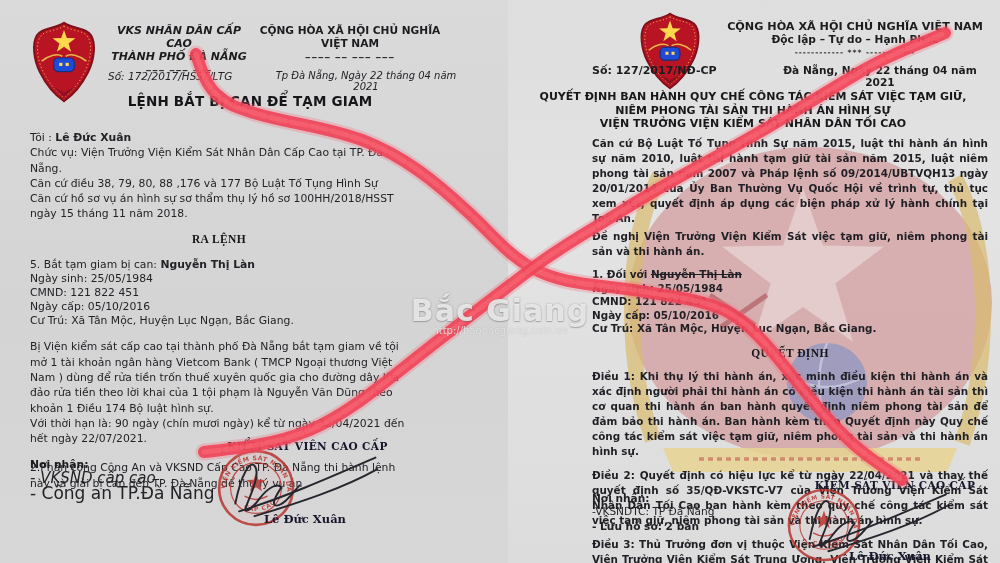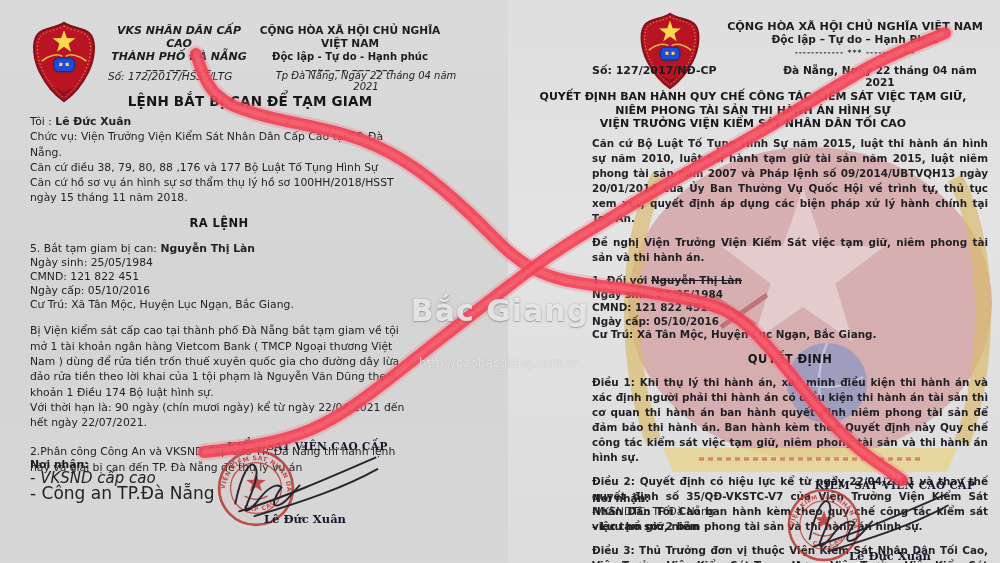--- a/index.html
+++ b/index.html
@@ -15,30 +15,30 @@
   p{margin:0;}
   .hdr-org{font-size:11px;font-weight:bold;font-style:italic;line-height:13px;color:#1c1c1f;}
   .hdr-motto1{font-size:10.6px;font-weight:bold;color:#1c1c1f;line-height:13px;}
   .hdr-motto2{font-size:10px;font-weight:bold;color:#1c1c1f;line-height:13px;}
   .dashes{font-size:8px;font-weight:bold;color:#2a2a2d;letter-spacing:1px;line-height:10px;}
   .doc-title{font-size:13.5px;font-weight:bold;color:#161619;letter-spacing:.2px;}
   .body-l{font-size:10.8px;line-height:15.3px;color:#232327;}
   .body-l .tight{line-height:14px;}
   .body-r{font-size:10.4px;line-height:15px;color:#1f1f24;font-weight:600;text-align:justify;}
   .body-r .tight{line-height:13.5px;text-align:left;}
-  .heading-mid{font-weight:bold;font-size:11.5px;letter-spacing:.4px;color:#161619;}
+  .heading-mid{font-weight:bold;font-size:11.5px;letter-spacing:.4px;color:#161619;font-family:Liberation Serif, serif;}
   .signer-title{font-family:"DejaVu Serif","Liberation Serif",serif;font-weight:bold;
                 font-size:10.5px;color:#15152b;letter-spacing:.4px;}
   .signer-name{font-family:"DejaVu Serif","Liberation Serif",serif;font-weight:bold;
                font-size:11.5px;color:#15152b;}
   .strike{text-decoration:line-through;}
   .bacgiang{z-index:60;text-align:center;pointer-events:none;}
   .bacgiang .wm-title{font-size:30px;font-weight:bold;color:rgba(246,246,246,.82);
        letter-spacing:1px;text-shadow:0 0 2px rgba(110,110,110,.55),0 1px 1px rgba(90,90,90,.35);line-height:30px;}
-  .bacgiang .wm-url{font-size:12px;color:rgba(244,244,244,.78);text-shadow:0 0 1px rgba(110,110,110,.5);line-height:10px;margin-top:32px;}
+  .bacgiang .wm-url{font-size:10px;color:rgba(244,244,244,.78);text-shadow:0 0 1px rgba(110,110,110,.5);line-height:10px;}
   svg{display:block;}
 </style>
 </head>
 <body>
 
 <div class="stage">
 
   <div class="doc doc-left">
 
     <svg class="abs" style="left:24px;top:16px;" width="80" height="92" viewBox="0 0 100 110">
@@ -56,30 +56,29 @@
     </svg>
 
     <div class="abs c" style="left:108px;top:24px;width:142px;">
       <div class="hdr-org">VKS NHÂN DÂN CẤP CAO</div>
       <div class="hdr-org">THÀNH PHỐ ĐÀ NẴNG</div>
       <div class="dashes" style="margin-top:3px;">‒‒‒ ‒‒‒ ‒‒‒</div>
     </div>
 
     <div class="abs c" style="left:252px;top:24px;width:196px;">
       <div class="hdr-motto1">CỘNG HÒA XÃ HỘI CHỦ NGHĨA VIỆT NAM</div>
-      <div class="hdr-motto2">Độc lập - Tự do - Hạnh phúc</div>
       <div class="dashes" style="margin-top:3px;">‒‒‒‒ ‒‒ ‒‒‒ ‒‒‒</div>
     </div>
 
     <div class="abs it" style="left:108px;top:70px;font-size:10.5px;color:#232327;">Số: 172/2017/HSST/LTG</div>
     <div class="abs it c" style="left:268px;top:70px;width:196px;font-size:10px;color:#232327;">Tp Đà Nẵng, Ngày 22 tháng 04 năm 2021</div>
 
     <div class="abs c doc-title" style="left:80px;top:93px;width:340px;">LỆNH BẮT BỊ CAN ĐỂ TẠM GIAM</div>
 
-    <div class="abs body-l" style="left:30px;top:114px;width:378px;">
+    <div class="abs body-l" style="left:30px;top:130px;width:378px;">
       <p><span>Tôi : </span><span class="b">Lê Đức Xuân</span></p>
       <p>Chức vụ: Viện Trưởng Viện Kiểm Sát Nhân Dân Cấp Cao tại TP. Đà Nẵng.</p>
       <p>Căn cứ điều 38, 79, 80, 88 ,176 và 177 Bộ Luật Tố Tụng Hình Sự</p>
       <p>Căn cứ hồ sơ vụ án hình sự sơ thẩm thụ lý hồ sơ 100HH/2018/HSST   ngày 15 tháng 11 năm 2018.</p>
       <p class="c heading-mid" style="margin:10px 0 10px 0;">RA LỆNH</p>
       <p><span>5. Bắt tạm giam bị can: </span><span class="b">Nguyễn Thị Làn</span></p>
       <p class="tight">Ngày sinh: 25/05/1984</p>
       <p class="tight">CMND: 121 822 451</p>
       <p class="tight">Ngày cấp: 05/10/2016</p>
       <p class="tight">Cư Trú: Xã Tân Mộc, Huyện Lục Ngạn, Bắc Giang.</p>
@@ -167,21 +166,21 @@
     <div class="abs b c" style="left:262px;top:64px;width:220px;font-size:10.6px;color:#1c1c1f;">Đà Nẵng, Ngày 22 tháng 04 năm 2021</div>
 
     <div class="abs c" style="left:30px;top:90px;width:430px;font-weight:bold;font-size:11px;line-height:13.5px;color:#18181b;">
       <div>QUYẾT ĐỊNH BAN HÀNH QUY CHẾ CÔNG TÁC KIỂM SÁT VIỆC TẠM GIỮ,</div>
       <div>NIÊM PHONG TÀI SẢN THI HÀNH ÁN HÌNH SỰ</div>
       <div>VIỆN TRƯỞNG VIỆN KIỂM SÁT NHÂN DÂN TỐI CAO</div>
     </div>
 
     <div class="abs body-r" style="left:84px;top:136px;width:396px;">
       <p>Căn cứ Bộ Luật Tố Tụng Hình Sự năm 2015, luật thi hành án hình sự năm 2010, luật thi hành tạm giữ tài sản năm 2015, luật niêm phong tài sản năm 2007 và Pháp lệnh số 09/2014/UBTVQH13 ngày 20/01/2014  của Ủy Ban Thường Vụ Quốc Hội về trình tự, thủ tục xem xét, quyết định áp dụng các biện pháp xử lý hành chính tại Toà Án.</p>
-      <p style="margin-top:9px;">Đề nghị Viện Trưởng Viện Kiểm Sát việc tạm giữ, niêm phong tài sản và thi hành án.</p>
+      <p style="margin-top:3px;">Đề nghị Viện Trưởng Viện Kiểm Sát việc tạm giữ, niêm phong tài sản và thi hành án.</p>
       <p class="tight" style="margin-top:9px;"><span>1. Đối với </span><span class="strike">Nguyễn Thị Làn</span></p>
       <p class="tight">Ngày sinh: 25/05/1984</p>
       <p class="tight">CMND: 121 822 451</p>
       <p class="tight">Ngày cấp: 05/10/2016</p>
       <p class="tight">Cư Trú: Xã Tân Mộc, Huyện Lục Ngạn, Bắc Giang.</p>
       <p class="c heading-mid" style="margin:10px 0 8px 0;text-align:center;">QUYẾT ĐỊNH</p>
       <p><span class="b">Điều 1: </span><span>Khi thụ lý thi hành án, xác minh điều kiện thi hành án và xác định người phải thi hành án có điều kiện thi hành án tài sản thì cơ quan thi hành án ban hành quyết định niêm phong tài sản để đảm bảo thi hành án. Ban hành kèm theo Quyết định này Quy chế công tác kiểm sát việc tạm giữ, niêm phong tài sản và thi hành án hình sự.</span></p>
       <p style="margin-top:9px;"><span class="b">Điều 2: </span><span>Quyết định có hiệu lực kể từ ngày 22/04/2021  và thay thế quyết định số 35/QĐ-VKSTC-V7 của Viện Trưởng Viện Kiểm Sát Nhân Dân Tối Cao ban hành kèm theo quy chế công tác kiểm sát việc tạm giữ, niêm phong tài sản và thi hành  án hình sự.</span></p>
       <p style="margin-top:9px;"><span class="b">Điều 3: </span><span>Thủ Trưởng đơn vị thuộc Viện Kiểm Sát Nhân Dân Tối Cao, Viện Trưởng Viện Kiểm Sát Trung Ương, Viện Trưởng Viện Kiểm Sát Nhân Dân Cấp Cao, Viện Trưởng Viện Kiểm Sát Nhân Dân Tỉnh, thành phố trực thuộc Trung ương chịu trách nhiệm thi hành quyết định.</span></p>
     </div>

